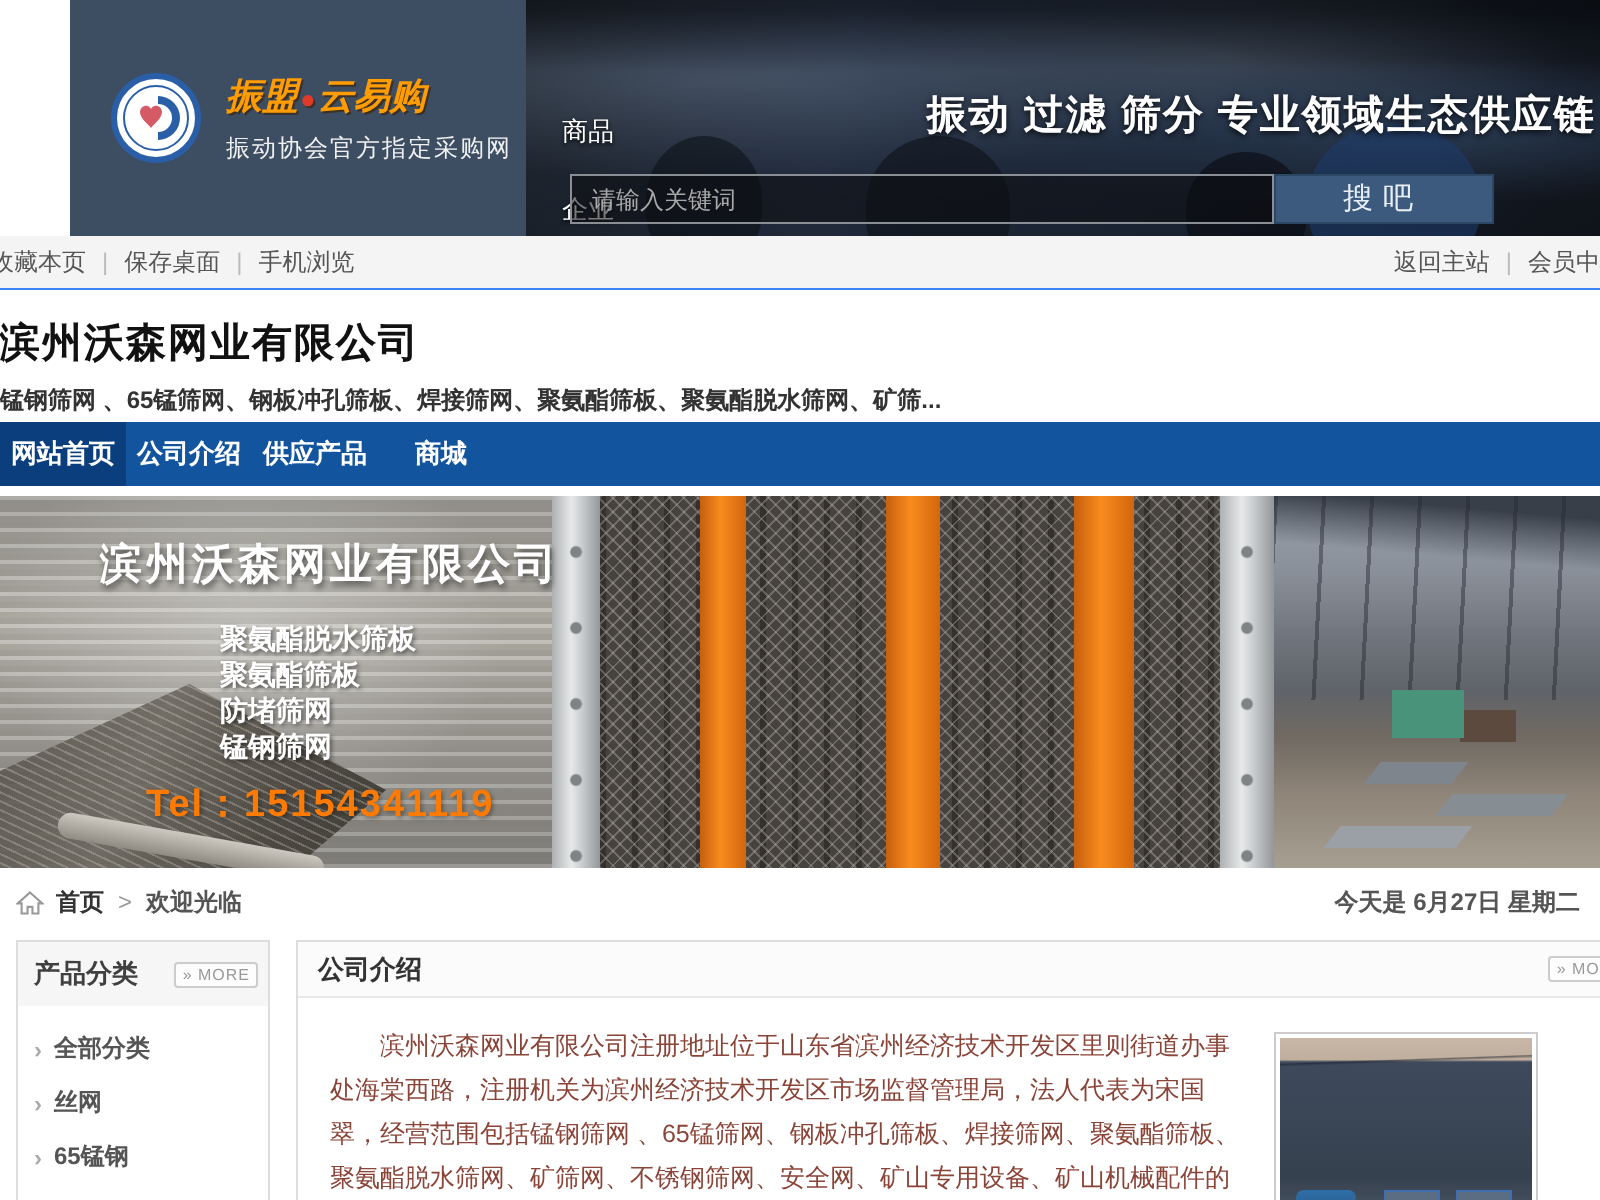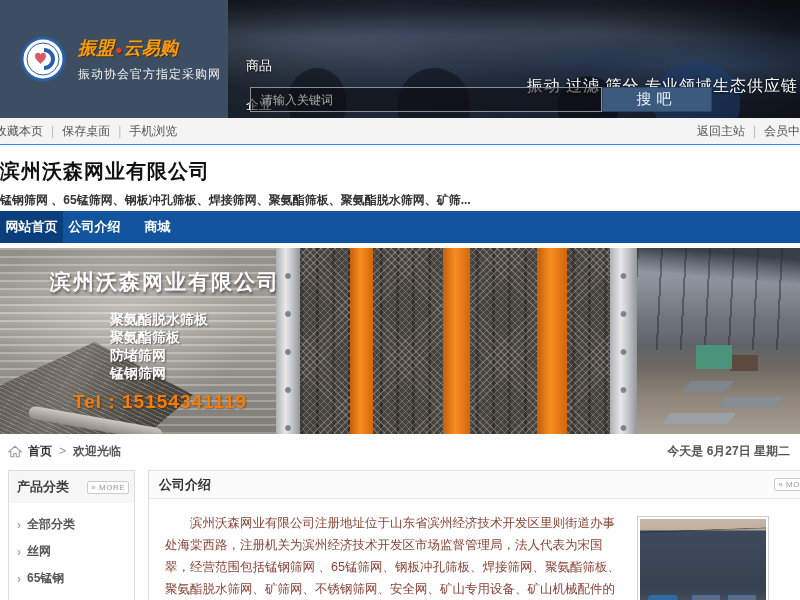--- a/index.html
+++ b/index.html
@@ -2,21 +2,21 @@
 <html style="--header_bg: #3d4e63; --logo_orange: #ff9c00; --logo_dot_red: #e03a2a; --nav_blue: #12549d; --nav_active: #0b3e7c; --search_btn_bg: #3b5a7d; --banner_stripe_orange: #f07413; --tel_orange: #ff7a00; --intro_text: #8a4438; --link_blue: #2e5cb8;"><head>
 <meta charset="utf-8">
 <style>
   html,body{margin:0;padding:0;background:#fff;}
   .page{position:relative;width:800px;height:600px;overflow:hidden;background:#fff;
         font-family:"Liberation Sans","DejaVu Sans",sans-serif;}
 
   
   .top-header{height:118px;display:flex;}
   .logo-panel{width:228px;flex-shrink:0;background:var(--header_bg,#3d4e63);
-              display:flex;align-items:center;padding-left:20px;box-sizing:border-box;cursor:pointer;}
+              display:flex;align-items:center;padding-left:20px;box-sizing:border-box;cursor:pointer;margin-left:35px;}
   .logo-emblem{width:46px;height:46px;flex-shrink:0;}
   .logo-text{margin-left:12px;}
   .logo-title{font-size:18px;font-weight:bold;font-style:italic;color:var(--logo_orange,#ff9c00);
               text-shadow:1px 1px 0 rgba(60,30,0,.6);white-space:nowrap;}
   .logo-dot{color:var(--logo_dot_red,#e03a2a);font-size:13px;font-style:normal;padding:0 1px;}
   .logo-sub{color:#f0f0f0;font-size:12px;margin-top:6px;letter-spacing:1px;white-space:nowrap;}
 
   .header-right{flex:1;position:relative;overflow:hidden;
     background:
       radial-gradient(ellipse at 18% 35%, rgba(150,170,195,.35), transparent 45%),
@@ -25,22 +25,22 @@
       radial-gradient(ellipse at 65% 25%, rgba(170,180,190,.25), transparent 35%),
       linear-gradient(100deg,#252e3b 0%,#33415a 30%,#27354a 55%,#161c26 100%);}
   .photo-shade{position:absolute;inset:0;background:
       linear-gradient(180deg,rgba(0,0,0,.55) 0 5px,rgba(0,0,0,.18) 30%,rgba(0,0,0,.35) 100%);}
   .photo-blob{position:absolute;border-radius:50% 50% 40% 40%;background:rgba(10,14,20,.55);}
   .b1{left:60px;bottom:-14px;width:58px;height:64px;}
   .b2{left:170px;bottom:-20px;width:72px;height:70px;background:rgba(15,20,28,.65);}
   .b3{left:330px;bottom:-16px;width:60px;height:58px;background:rgba(8,10,16,.6);}
   .b4{right:60px;bottom:-18px;width:86px;height:74px;background:rgba(30,60,110,.55);}
 
-  .slogan{position:absolute;top:44px;right:2px;color:#fff;font-weight:normal;font-size:16px;
-          letter-spacing:1px;white-space:nowrap;text-shadow:0 1px 3px rgba(0,0,0,.85);margin-top:32px;}
+  .slogan{position:absolute;top:44px;right:2px;color:#fff;font-weight:bold;font-size:20px;
+          letter-spacing:1px;white-space:nowrap;text-shadow:0 1px 3px rgba(0,0,0,.85);}
   .top-nav{position:absolute;left:18px;top:57px;display:flex;gap:21px;flex-direction:column;}
   .top-nav-item{color:#fff;font-size:13px;cursor:pointer;text-shadow:0 1px 2px #000;white-space:nowrap;}
   .search-bar{position:absolute;left:22px;top:87px;display:flex;}
   .search-input{width:352px;height:25px;box-sizing:border-box;background:rgba(12,13,16,.55);
                 border:1px solid #8a8f96;color:#ddd;padding:0 10px;font-size:12px;outline:none;
                 font-family:inherit;}
   .search-input::placeholder{color:#a8a8a8;}
   .search-btn{width:110px;height:25px;background:var(--search_btn_bg,#3b5a7d);color:#e8eef5;
               border:1px solid #2c4763;font-size:15px;letter-spacing:5px;padding-left:5px;
               cursor:pointer;font-family:inherit;}
@@ -215,20 +215,21 @@
   </div>
 
   <section class="company-head">
     <h1 class="company-name">滨州沃森网业有限公司</h1>
     <div class="company-keywords">锰钢筛网 、65锰筛网、钢板冲孔筛板、焊接筛网、聚氨酯筛板、聚氨酯脱水筛网、矿筛...</div>
   </section>
 
   <nav class="main-nav">
     <div class="nav-item active">网站首页</div>
     <div class="nav-item">公司介绍</div>
+    <div class="nav-item">供应产品</div>
     <div class="nav-item">商城</div>
   </nav>
 
   <div class="banner">
     <div class="bn-blur"></div>
     <div class="bn-pile"></div>
     <div class="bn-tube"></div>
     <div class="bn-bar bar1"></div>
     <div class="bn-mesh"></div>
     <div class="bn-stripe s1"></div>

